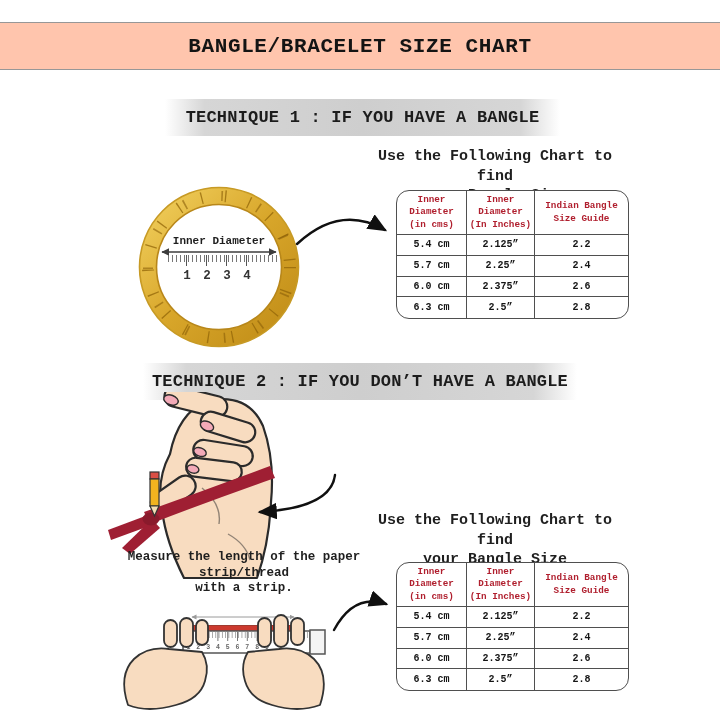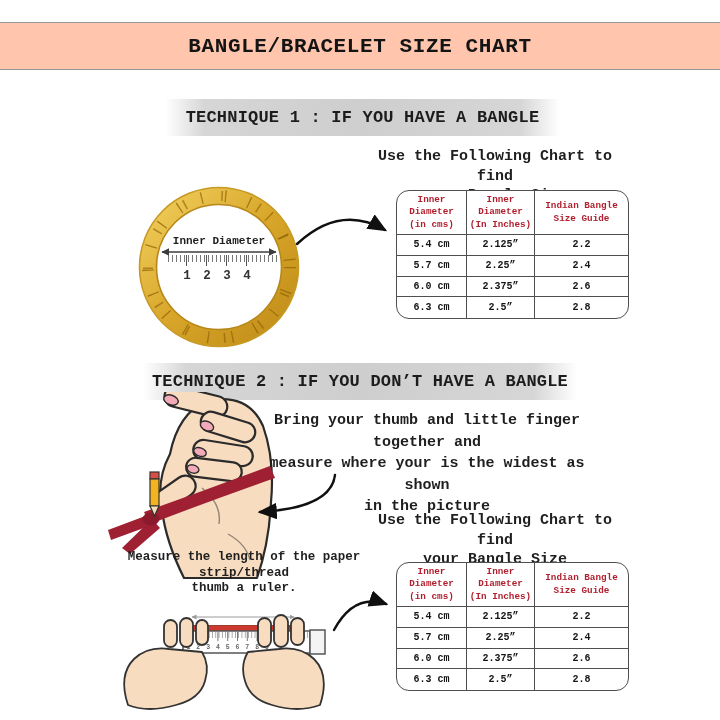--- a/index.html
+++ b/index.html
@@ -148,43 +148,38 @@
       <path d="M52,127 L22,156 L30,162 L60,136 Z" fill="#9f1f33"></path>
       <ellipse cx="51" cy="127" rx="8.5" ry="6.5" fill="#8a1a2c"></ellipse>
     </g>
     <g>
       <rect x="50" y="80" width="9" height="7" fill="#da4f45" stroke="#333" stroke-width="1.2"></rect>
       <rect x="50" y="87" width="9" height="27" fill="#f2b31f" stroke="#333" stroke-width="1.2"></rect>
       <path d="M50,114 L59,114 L54.5,124 Z" fill="#f3ddb4" stroke="#333" stroke-width="1.2"></path>
     </g>
   </svg>
 
-  <div class="abs txt h15b" style="left:252px;top:410px;width:350px;">
-    <div>Bring your thumb and little finger together and</div>
-    <div>measure where your is the widest as shown</div>
-    <div>in the picture</div>
-  </div>
 
   <svg class="abs" style="left:248px;top:468px;width:95px;height:58px;" viewBox="0 0 95 58">
     <defs>
         <marker id="ah2" markerWidth="10" markerHeight="9" refX="7" refY="3.5" orient="auto">
       <path d="M0,0 L8,3.5 L0,7 Z" fill="#101010"></path>
         </marker>
       </defs>
     <path d="M87,7 Q83,40 12,44" fill="none" stroke="#101010" stroke-width="2.4" stroke-linecap="round" marker-end="url(#ah2)"></path>
   </svg>
 
   <div class="abs txt h15" style="left:370px;top:511px;width:250px;">
     <div>Use the Following Chart to find</div>
     <div>your Bangle Size</div>
   </div>
 
   <div class="abs txt h12" style="left:119px;top:550px;width:250px;">
     <div>Measure the length of the paper strip/thread</div>
-    <div>thumb a ruler.</div>
+    <div>with a strip.</div>
   </div>
 
   <div class="abs size-table" style="left:396px;top:562px;">
     <div class="st-h vr">
       <span>Inner Diameter</span>
         <span>(in cms)</span>
       </div>
     <div class="st-h vr">
       <span>Inner Diameter</span>
         <span>(In Inches)</span>

